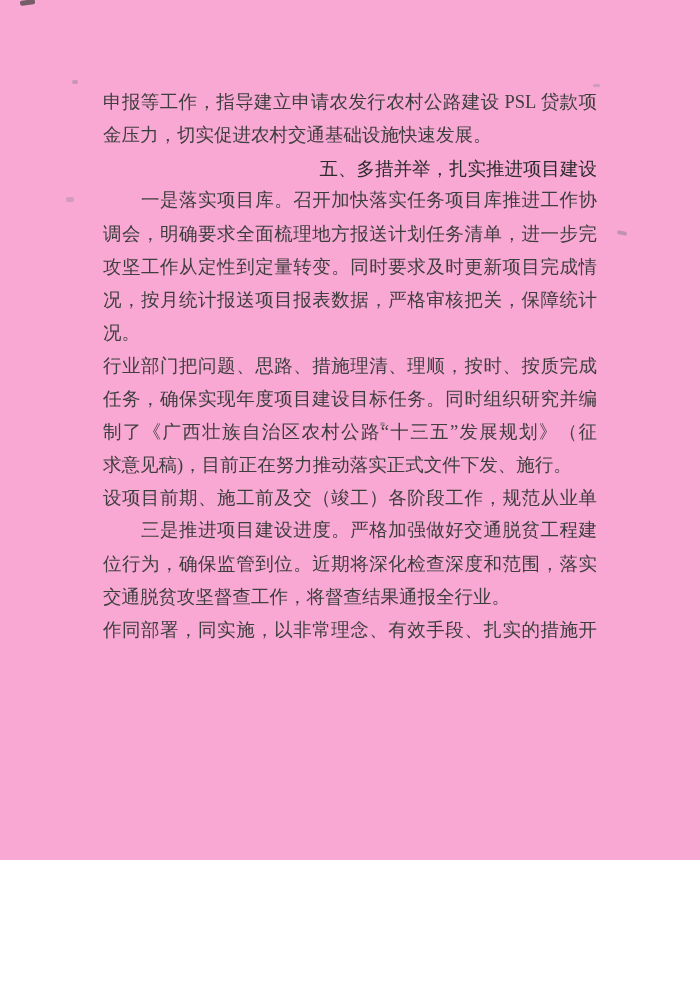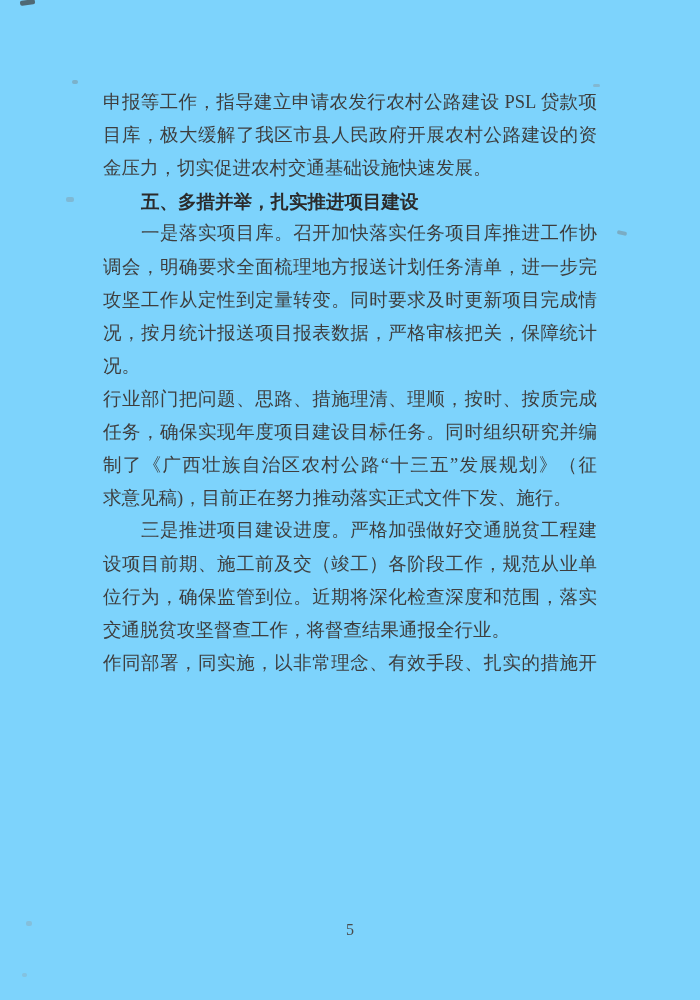--- a/index.html
+++ b/index.html
@@ -1,20 +1,20 @@
 <!DOCTYPE html>
 <html><head>
 <meta charset="utf-8">
 <style>
   html, body { margin: 0; padding: 0; }
   .page {
     position: relative;
     width: 700px;
-    height: 1000px;
-    background: #7dd3fc;
+    height: 860px;
+    background: #f9a8d4;
     overflow: hidden;
     font-family: "Liberation Serif", serif;
   }
   .textblock {
     position: absolute;
     left: 103px;
     top: 86px;
     width: 494px;
   }
   .line {
@@ -28,22 +28,23 @@
   }
   .line.j {
     text-align: justify;
     text-align-last: justify;
     white-space: normal;
     overflow: hidden;
   }
   .line.indent { text-indent: 38px; font-family: Liberation Mono, monospace; }
   .line.heading {
     font-family: "Liberation Sans", sans-serif;
-    font-weight: bold;
+    font-weight: normal;
     color: #2b2b2b;
+    text-align: right;
   }
   .page-number {
     position: absolute;
     top: 919px;
     left: 0;
     width: 700px;
     height: 22px;
     line-height: 22px;
     text-align: center;
     font-size: 16px;
@@ -69,34 +70,33 @@
   <span class="speck s2"></span>
   <span class="speck s3"></span>
   <span class="speck s4"></span>
   <span class="speck s5"></span>
   <span class="speck s6"></span>
   <span class="speck s7"></span>
   <span class="speck s8"></span>
 
   <div class="textblock">
     <div class="line j">申报等工作，指导建立申请农发行农村公路建设 PSL 贷款项</div>
-    <div class="line j">目库，极大缓解了我区市县人民政府开展农村公路建设的资</div>
     <div class="line">金压力，切实促进农村交通基础设施快速发展。</div>
     <div class="line heading indent">五、多措并举，扎实推进项目建设</div>
     <div class="line j indent">一是落实项目库。召开加快落实任务项目库推进工作协</div>
     <div class="line j">调会，明确要求全面梳理地方报送计划任务清单，进一步完</div>
     <div class="line j">攻坚工作从定性到定量转变。同时要求及时更新项目完成情</div>
     <div class="line j">况，按月统计报送项目报表数据，严格审核把关，保障统计</div>
     <div class="line">况。</div>
     <div class="line j">行业部门把问题、思路、措施理清、理顺，按时、按质完成</div>
     <div class="line j">任务，确保实现年度项目建设目标任务。同时组织研究并编</div>
     <div class="line j">制了《广西壮族自治区农村公路“十三五”发展规划》（征</div>
     <div class="line">求意见稿)，目前正在努力推动落实正式文件下发、施行。</div>
+    <div class="line j">设项目前期、施工前及交（竣工）各阶段工作，规范从业单</div>
     <div class="line j indent">三是推进项目建设进度。严格加强做好交通脱贫工程建</div>
-    <div class="line j">设项目前期、施工前及交（竣工）各阶段工作，规范从业单</div>
     <div class="line j">位行为，确保监管到位。近期将深化检查深度和范围，落实</div>
     <div class="line">交通脱贫攻坚督查工作，将督查结果通报全行业。</div>
     <div class="line j">作同部署，同实施，以非常理念、有效手段、扎实的措施开</div>
   </div>
 
   <div class="page-number">5</div>
 
 </div>
 
 </body></html>

